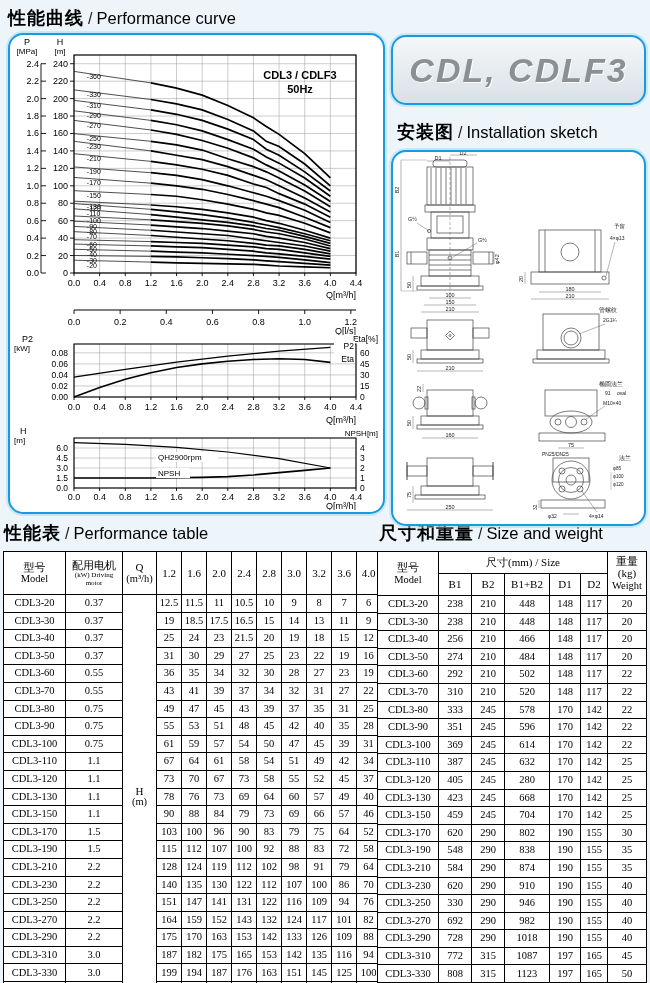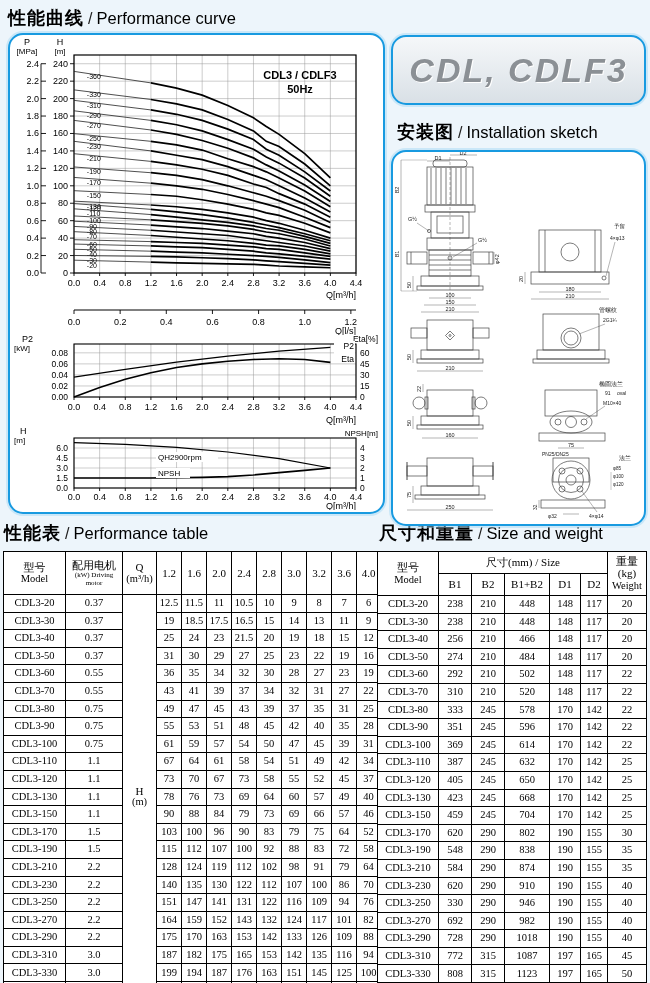--- a/index.html
+++ b/index.html
@@ -998,21 +998,21 @@
         <td>245</td>
         <td>632</td>
         <td>170</td>
         <td>142</td>
         <td>25</td>
       </tr>
       <tr>
         <td>CDL3-120</td>
         <td>405</td>
         <td>245</td>
-        <td>650</td>
+        <td>280</td>
         <td>170</td>
         <td>142</td>
         <td>25</td>
       </tr>
       <tr>
         <td>CDL3-130</td>
         <td>423</td>
         <td>245</td>
         <td>668</td>
         <td>170</td>

